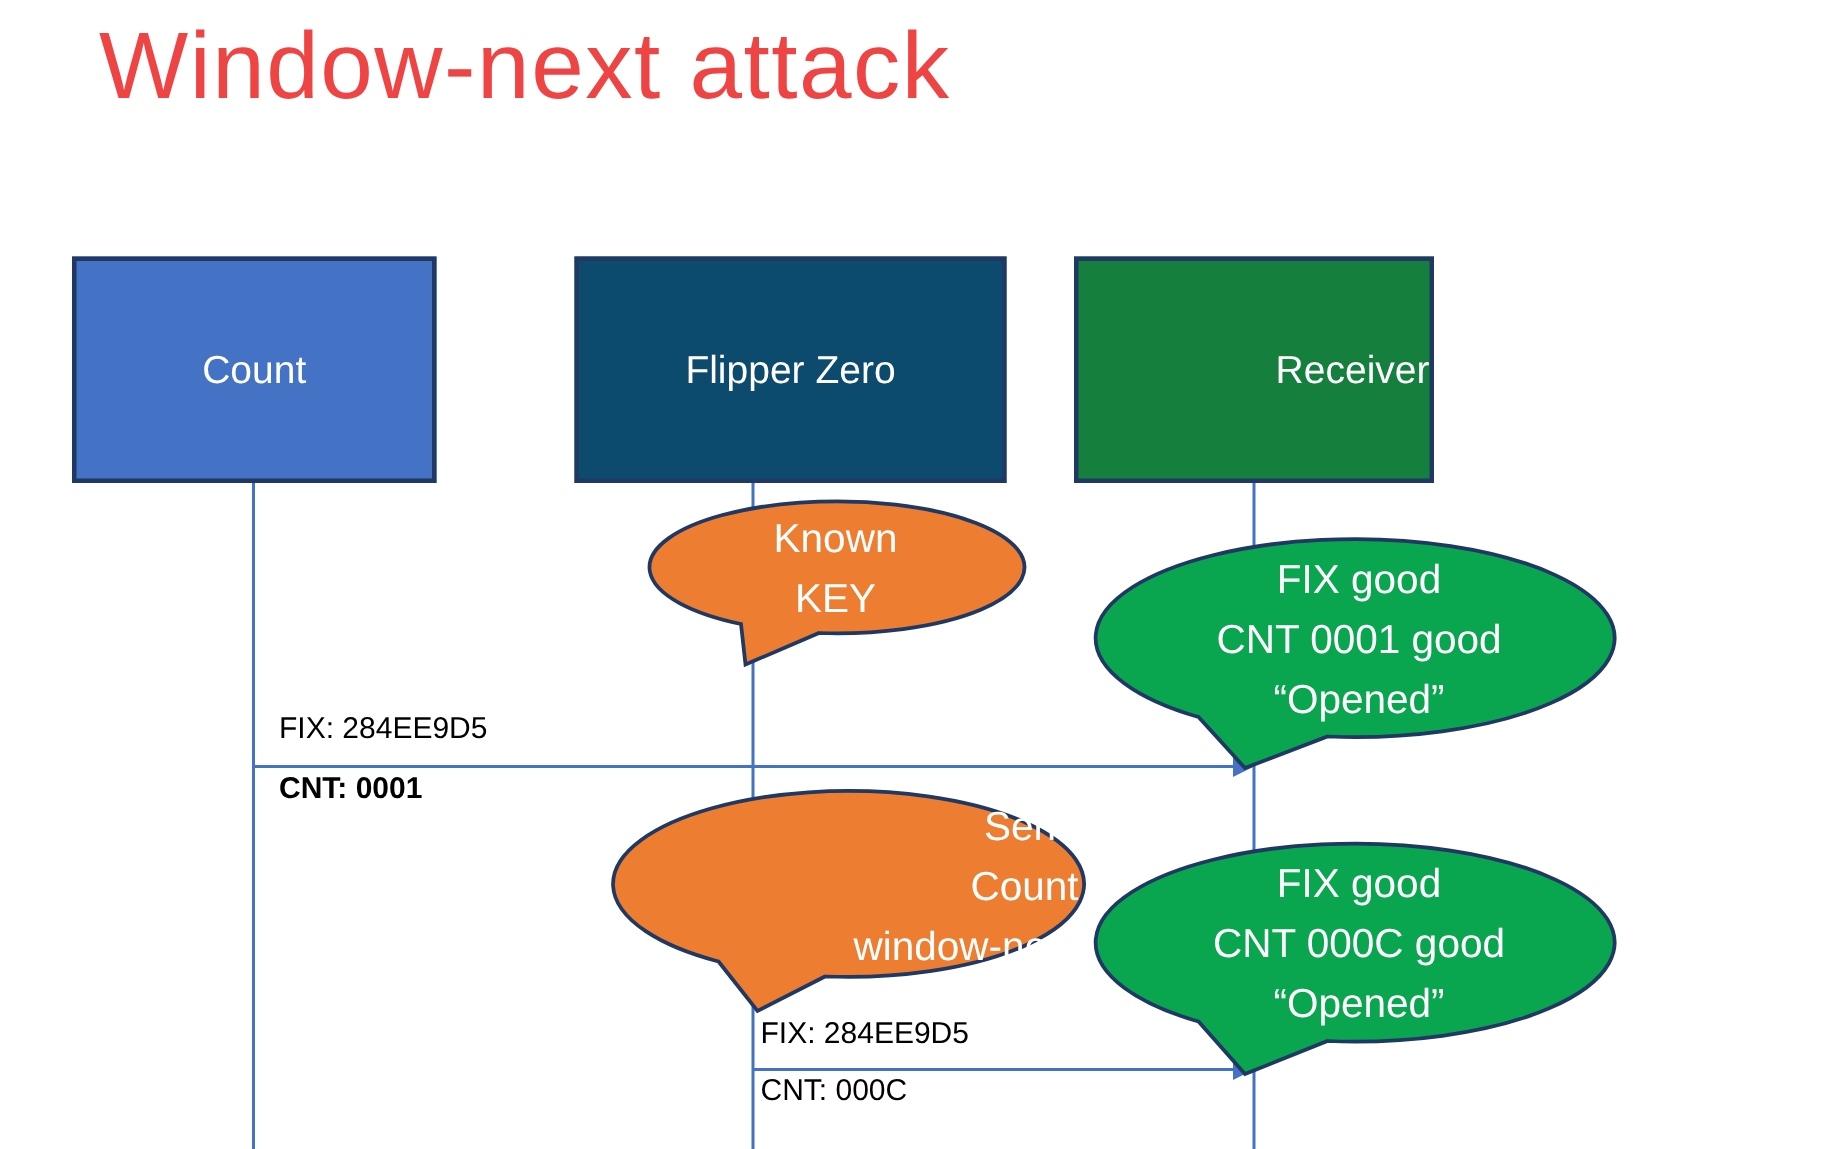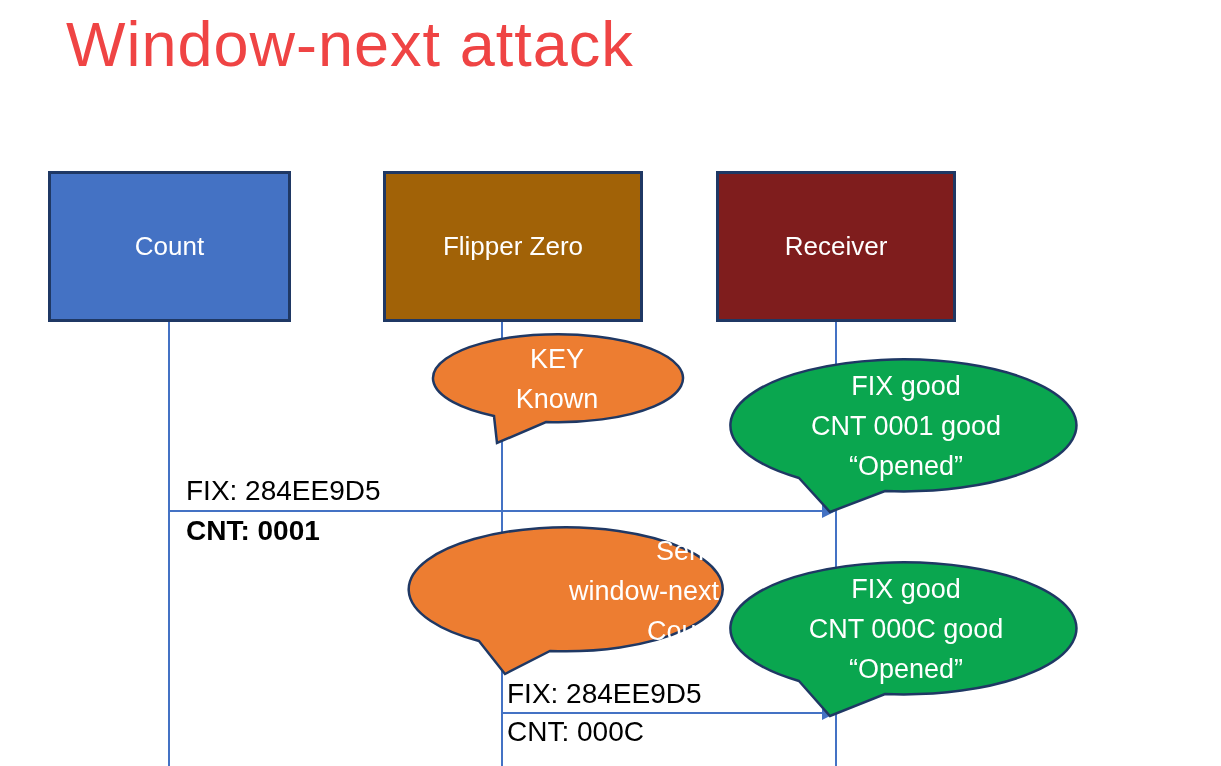--- a/index.html
+++ b/index.html
@@ -20,22 +20,22 @@
     white-space:nowrap;
   }
   .actor{
     position:absolute;top:171px;height:151px;
     border:3px solid #1F3864;
     box-sizing:border-box;
     display:flex;align-items:center;justify-content:center;
     color:#ffffff;font-size:26px;
   }
   .actor.fill-blue{left:48px;width:243px;background:#4472C4;}
-  .actor.fill-orange{left:383px;width:260px;background:#a16207;}
-  .actor.fill-green{left:716px;width:240px;background:#7f1d1d;}
+  .actor.fill-orange{left:383px;width:288px;background:#0c4a6e;}
+  .actor.fill-green{left:716px;width:240px;background:#15803d;justify-content:flex-end;}
   .lifeline{
     position:absolute;top:322px;height:444px;width:2px;
     background:#4472C4;
   }
   .lifeline.remote{left:168px;}
   .lifeline.flipper{left:501px;}
   .lifeline.receiver{left:835px;}
   .msg-line{
     position:absolute;height:2px;background:#4472C4;
   }
@@ -43,21 +43,21 @@
   .msg-line.m2{left:502px;top:712px;width:322px;}
   .arrowhead{
     position:absolute;width:0;height:0;
     border-top:7px solid transparent;
     border-bottom:7px solid transparent;
     border-left:14px solid #4472C4;
   }
   .arrowhead.m1{left:822px;top:504px;}
   .arrowhead.m2{left:822px;top:706px;}
   .msg-label{
-    position:absolute;color:#000;font-size:28px;white-space:nowrap;
+    position:absolute;color:#000;font-size:20px;white-space:nowrap;
   }
   .msg-label.m1a{left:186px;top:475px;}
   .msg-label.m1b{left:186px;top:515px;font-weight:bold;}
   .msg-label.m2a{left:507px;top:678px;}
   .msg-label.m2b{left:507px;top:716px;}
   .callout-svg{
     position:absolute;left:0;top:0;width:1221px;height:766px;
   }
   .callout-text{
     position:absolute;color:#ffffff;font-size:27px;line-height:40px;
@@ -101,32 +101,32 @@
   <div class="msg-label m2b">CNT: 000C</div>
 
   <svg class="callout-svg" viewBox="0 0 1221 766" xmlns="http://www.w3.org/2000/svg">
     <path d="M 494 416 A 125 44 0 1 1 546 422 L 497 443 Z" stroke="#1F3864" stroke-width="2.5" fill="#ED7D31"></path>
     <path d="M 799 478 A 173 66 0 1 1 885 491 L 830 512 Z" stroke="#1F3864" stroke-width="2.5" fill="#0AA64F"></path>
     <path d="M 479 641 A 157 62 0 1 1 550 651 L 505 674 Z" stroke="#1F3864" stroke-width="2.5" fill="#ED7D31"></path>
     <path d="M 799 681 A 173 66 0 1 1 885 694 L 830 716 Z" stroke="#1F3864" stroke-width="2.5" fill="#0AA64F"></path>
   </svg>
 
   <div class="callout-text c1">
+    <span>Known</span>
     <span>KEY</span>
-    <span>Known</span>
   </div>
   <div class="callout-text c2">
     <span>FIX good</span>
     <span>CNT 0001 good</span>
     <span>“Opened”</span>
   </div>
   <div class="callout-text c3">
     <span>Send</span>
+    <span>Count</span>
     <span>window-next</span>
-    <span>Count</span>
   </div>
   <div class="callout-text c4">
     <span>FIX good</span>
     <span>CNT 000C good</span>
     <span>“Opened”</span>
   </div>
 
 </div>
 
 </body></html>

